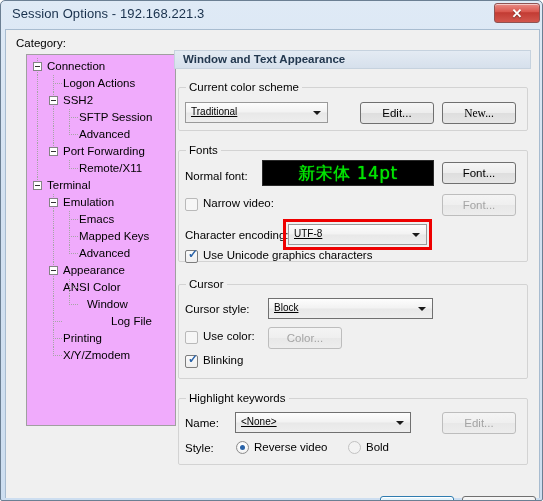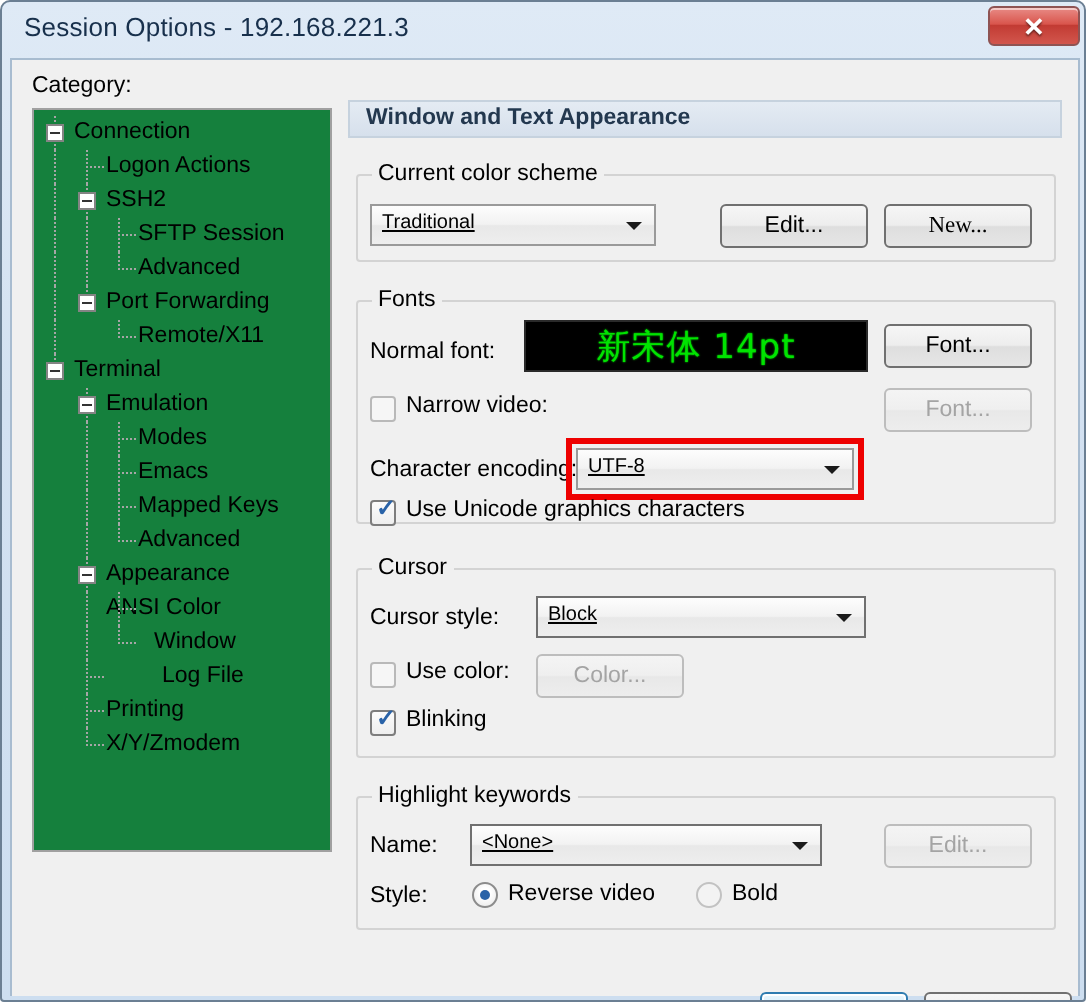--- a/index.html
+++ b/index.html
@@ -90,27 +90,27 @@
 
   
   #category-label {
     position: absolute;
     left: 10px;
     top: 7px;
     font-size: 11.5px;
   }
   #tree-panel {
     position: absolute;
-    left: 10px;
+    left: 20px;
     top: 24px;
     width: 150px;
     height: 372px;
     box-sizing: border-box;
     border: 1px solid #a0a0a0;
-    background: #15803d;
+    background: #f0abfc;
     overflow: hidden;
   }
   .tree-row {
     position: relative;
     height: 17px;
     line-height: 17px;
     white-space: nowrap;
     font-size: 11.5px;
     cursor: default;
   }
@@ -354,28 +354,27 @@
     <div id="tree-panel">
         <div class="tree-row" style="margin-top: 3px;"><div class="vline" style="left: 10px;"></div><div class="hline" style="left: 10px; width: 5px;"></div><div class="expander" style="left: 6px;"></div><span class="tree-label" style="margin-left: 20px;">Connection</span></div>
         <div class="tree-row"><div class="vline" style="left: 10px;"></div><div class="vline" style="left: 26px;"></div><div class="hline" style="left: 26px; width: 9px;"></div><span class="tree-label" style="margin-left: 36px;">Logon Actions</span></div>
         <div class="tree-row"><div class="vline" style="left: 10px;"></div><div class="vline" style="left: 26px;"></div><div class="hline" style="left: 26px; width: 5px;"></div><div class="expander" style="left: 22px;"></div><span class="tree-label" style="margin-left: 36px;">SSH2</span></div>
         <div class="tree-row"><div class="vline" style="left: 10px;"></div><div class="vline" style="left: 26px;"></div><div class="vline" style="left: 42px;"></div><div class="hline" style="left: 42px; width: 9px;"></div><span class="tree-label" style="margin-left: 52px;">SFTP Session</span></div>
         <div class="tree-row"><div class="vline" style="left: 10px;"></div><div class="vline" style="left: 26px;"></div><div class="vline" style="left: 42px; height: 9px;"></div><div class="hline" style="left: 42px; width: 9px;"></div><span class="tree-label" style="margin-left: 52px;">Advanced</span></div>
         <div class="tree-row"><div class="vline" style="left: 10px;"></div><div class="vline" style="left: 26px; height: 9px;"></div><div class="hline" style="left: 26px; width: 5px;"></div><div class="expander" style="left: 22px;"></div><span class="tree-label" style="margin-left: 36px;">Port Forwarding</span></div>
         <div class="tree-row"><div class="vline" style="left: 10px;"></div><div class="vline" style="left: 42px; height: 9px;"></div><div class="hline" style="left: 42px; width: 9px;"></div><span class="tree-label" style="margin-left: 52px;">Remote/X11</span></div>
         <div class="tree-row"><div class="vline" style="left: 10px; height: 9px;"></div><div class="hline" style="left: 10px; width: 5px;"></div><div class="expander" style="left: 6px;"></div><span class="tree-label" style="margin-left: 20px;">Terminal</span></div>
         <div class="tree-row"><div class="vline" style="left: 26px;"></div><div class="hline" style="left: 26px; width: 5px;"></div><div class="expander" style="left: 22px;"></div><span class="tree-label" style="margin-left: 36px;">Emulation</span></div>
-        <div class="tree-row"><div class="vline" style="left: 26px;"></div><div class="vline" style="left: 42px;"></div><div class="hline" style="left: 42px; width: 9px;"></div><span class="tree-label" style="margin-left: 52px;">Modes</span></div>
         <div class="tree-row"><div class="vline" style="left: 26px;"></div><div class="vline" style="left: 42px;"></div><div class="hline" style="left: 42px; width: 9px;"></div><span class="tree-label" style="margin-left: 52px;">Emacs</span></div>
         <div class="tree-row"><div class="vline" style="left: 26px;"></div><div class="vline" style="left: 42px;"></div><div class="hline" style="left: 42px; width: 9px;"></div><span class="tree-label" style="margin-left: 52px;">Mapped Keys</span></div>
         <div class="tree-row"><div class="vline" style="left: 26px;"></div><div class="vline" style="left: 42px; height: 9px;"></div><div class="hline" style="left: 42px; width: 9px;"></div><span class="tree-label" style="margin-left: 52px;">Advanced</span></div>
         <div class="tree-row"><div class="vline" style="left: 26px;"></div><div class="hline" style="left: 26px; width: 5px;"></div><div class="expander" style="left: 22px;"></div><span class="tree-label" style="margin-left: 36px;">Appearance</span></div>
         <div class="tree-row"><div class="vline" style="left: 26px;"></div><div class="vline" style="left: 42px;"></div><div class="hline" style="left: 42px; width: 9px;"></div><span class="tree-label" style="margin-left: 36px;">ANSI Color</span></div>
         <div class="tree-row"><div class="vline" style="left: 26px;"></div><div class="vline" style="left: 42px; height: 9px;"></div><div class="hline" style="left: 42px; width: 9px;"></div><span class="tree-label" style="margin-left: 60px;">Window</span></div>
-        <div class="tree-row"><div class="vline" style="left: 26px;"></div><div class="hline" style="left: 26px; width: 9px;"></div><span class="tree-label" style="margin-left: 24px; padding-left: 40px;">Log File</span></div>
+        <div class="tree-row"><div class="vline" style="left: 26px;"></div><div class="hline" style="left: 26px; width: 9px;"></div><span class="tree-label" style="margin-left: 44px; padding-left: 40px;">Log File</span></div>
         <div class="tree-row"><div class="vline" style="left: 26px;"></div><div class="hline" style="left: 26px; width: 9px;"></div><span class="tree-label" style="margin-left: 36px;">Printing</span></div>
         <div class="tree-row"><div class="vline" style="left: 26px; height: 9px;"></div><div class="hline" style="left: 26px; width: 9px;"></div><span class="tree-label" style="margin-left: 36px;">X/Y/Zmodem</span></div>
       </div>
 
     <div id="right-pane">
 
       <div id="pane-header">
         <div id="pane-header-text">Window and Text Appearance</div>
       </div>
 

